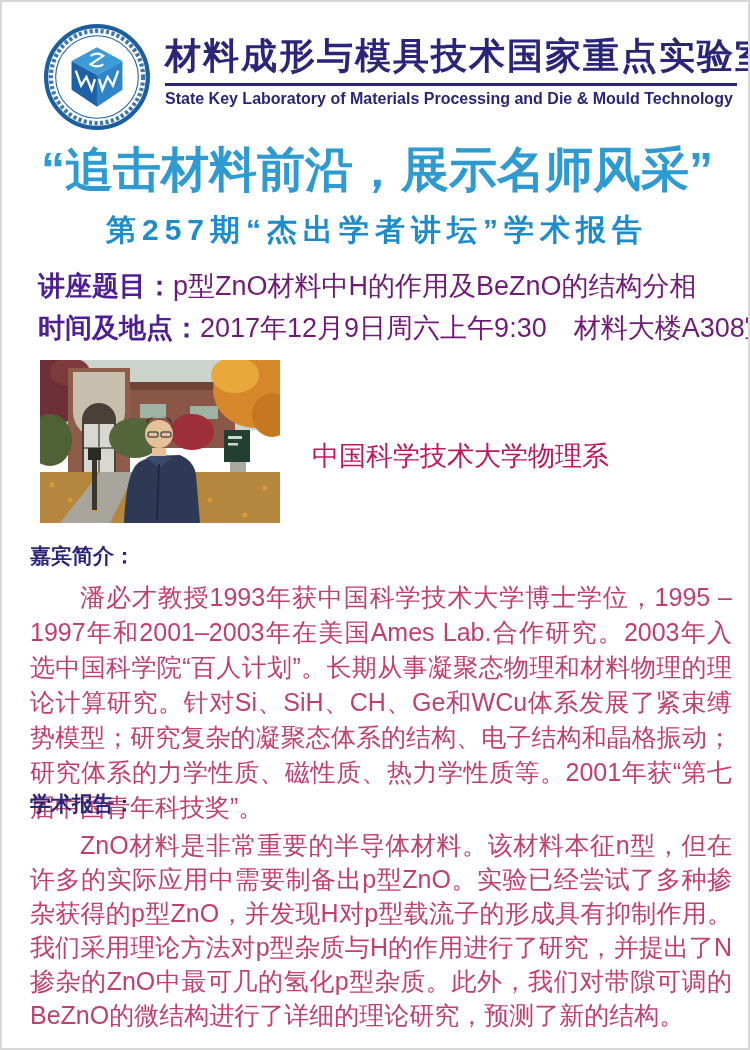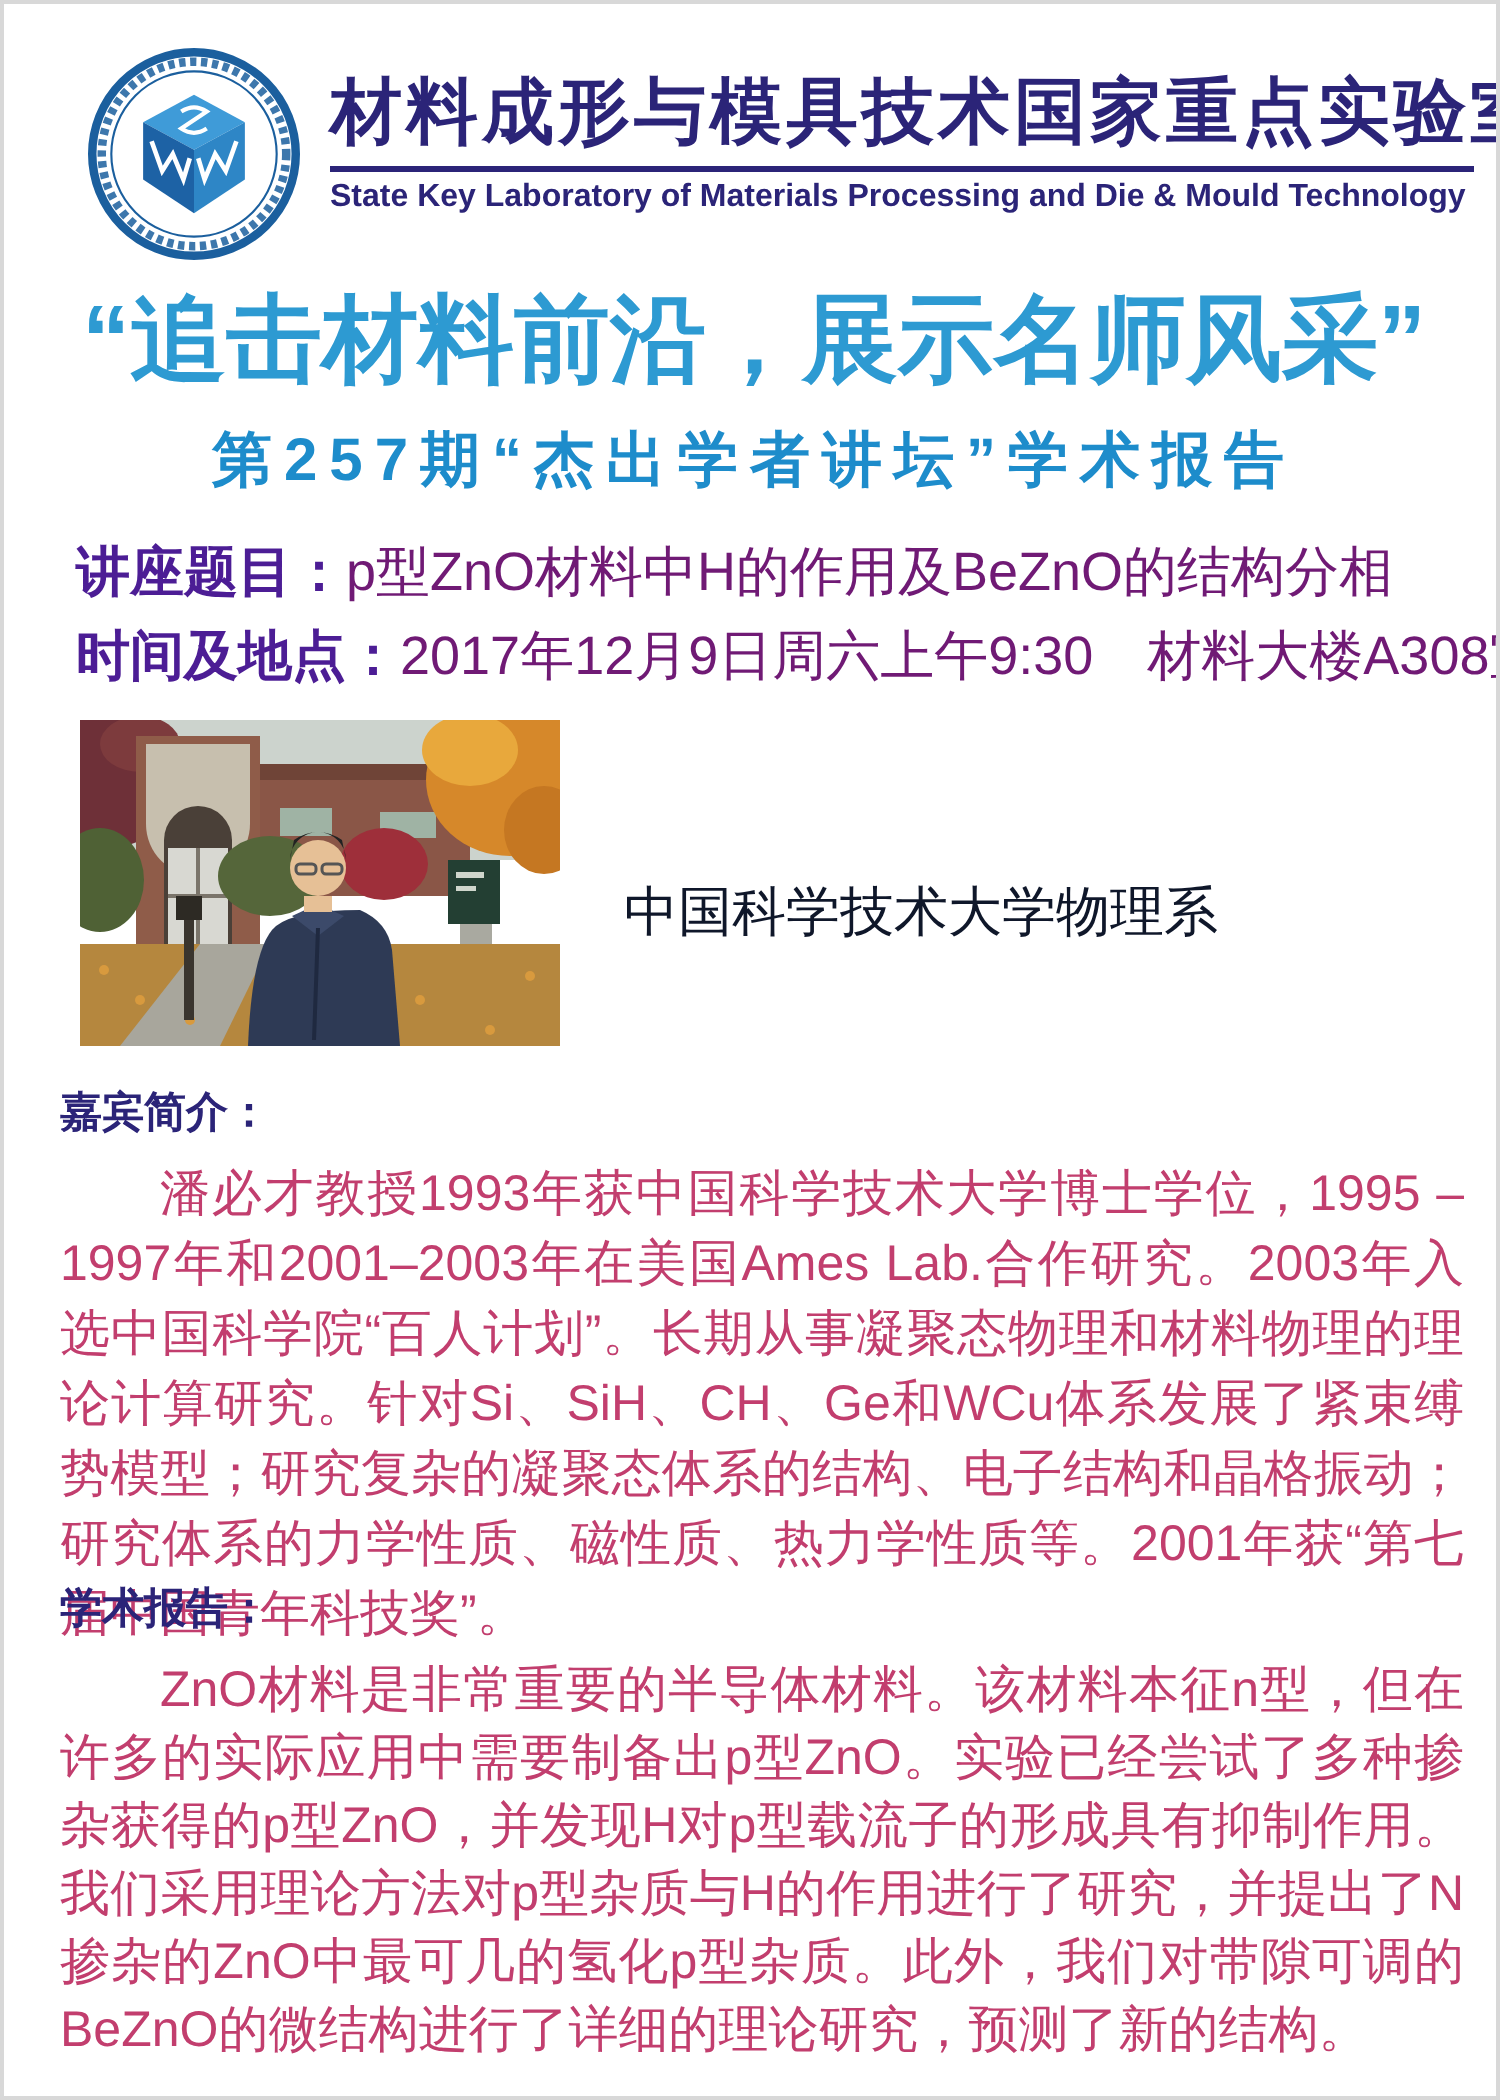--- a/index.html
+++ b/index.html
@@ -30,21 +30,21 @@
   }
   
   .info-line{position:absolute;left:36px;white-space:nowrap;font-size:27px;}
   .info-topic{top:266px;}
   .info-time{top:308px;}
   .info-label{color:#4c1d95;font-weight:bold;}
   .info-value{color:#701a75;font-weight:500;}
   
   .photo{position:absolute;left:38px;top:358px;width:240px;height:163px;}
   .speaker-name{position:absolute;left:310px;top:384px;font-size:28px;color:#c23e6e;font-weight:500;}
-  .speaker-dept{position:absolute;left:310px;top:436px;font-size:27px;color:#0f172a;font-weight:500;}
+  .speaker-dept{position:absolute;left:310px;top:436px;font-size:27px;color:#be185d;font-weight:500;}
   
   .sec-heading{position:absolute;left:28px;font-size:21px;font-weight:bold;color:#2b2478;}
   .bio-heading{top:540px;}
   .abs-heading{top:788px;}
   .sec-para{
     position:absolute;left:28px;width:702px;color:#c23e6e;
     font-size:25px;line-height:35px;text-indent:2em;text-align:justify;font-weight:500;
   }
   .bio-para{top:578px;}
   .abs-para{top:826px;line-height:34px;}

